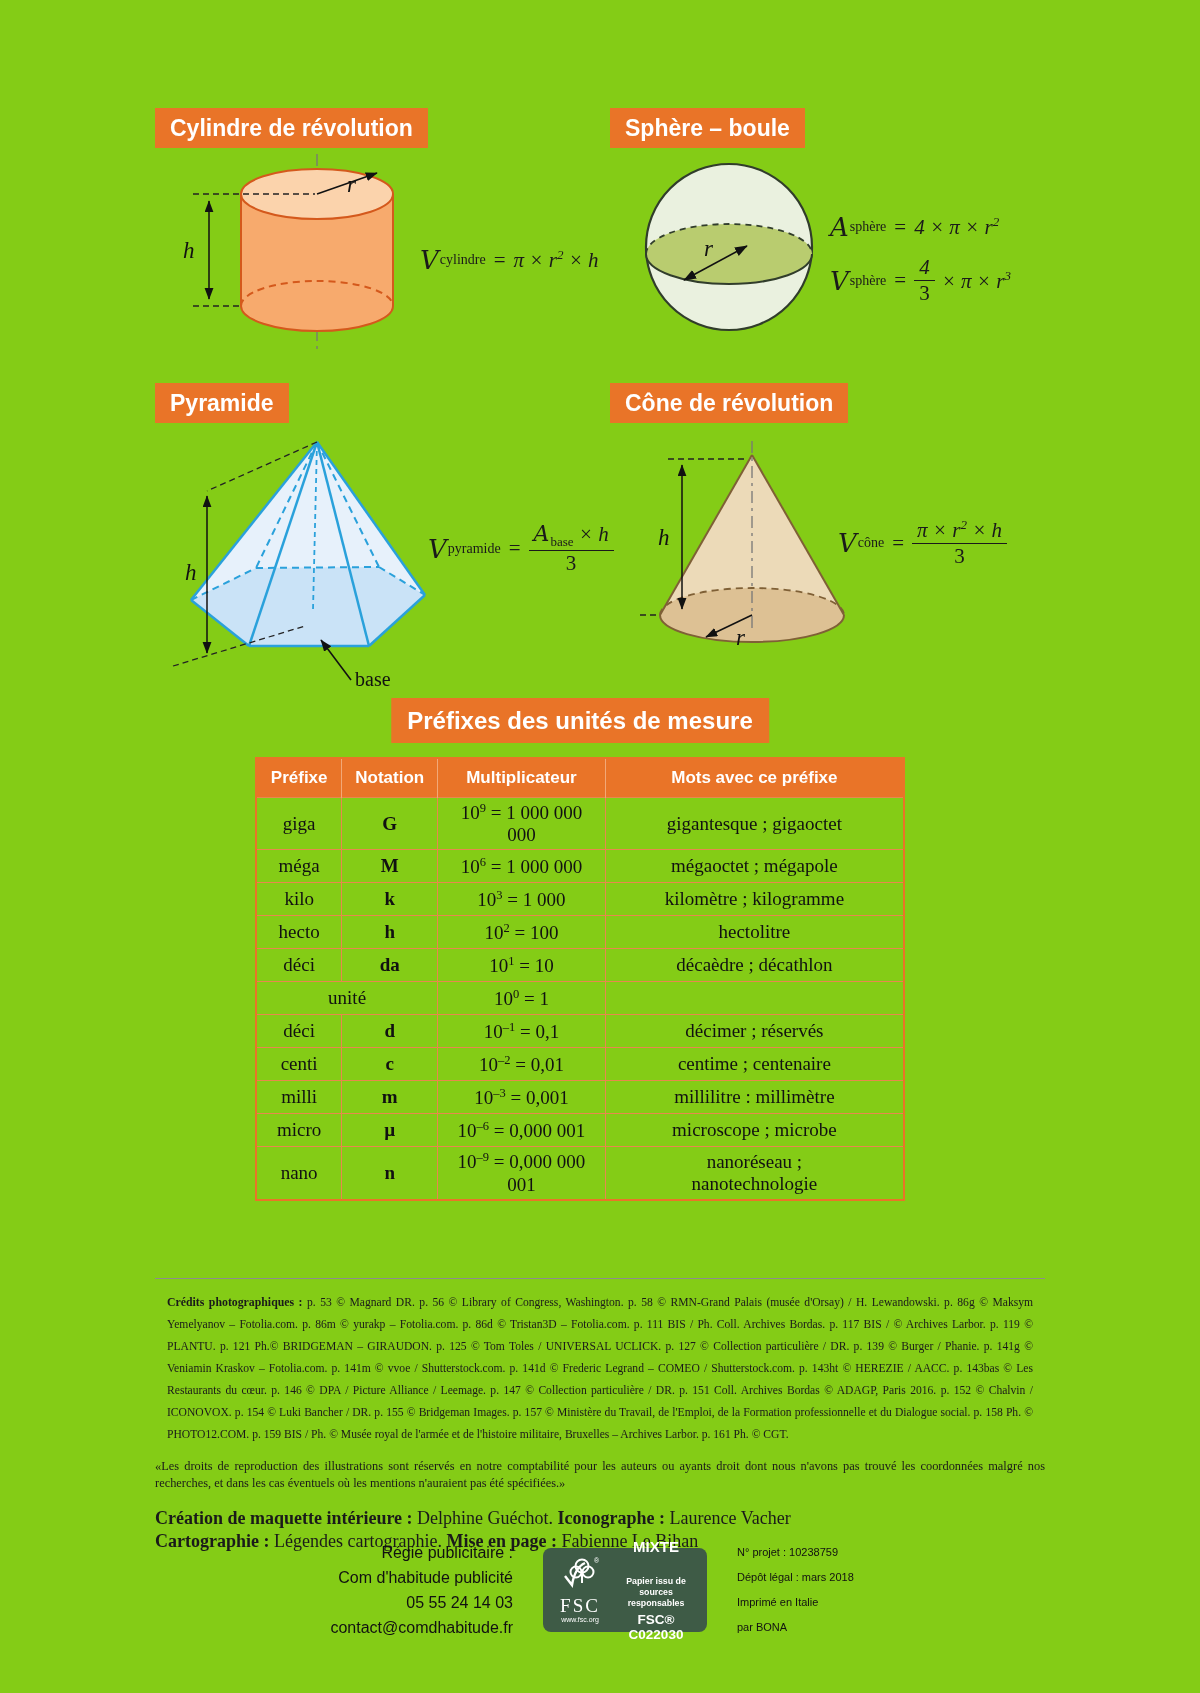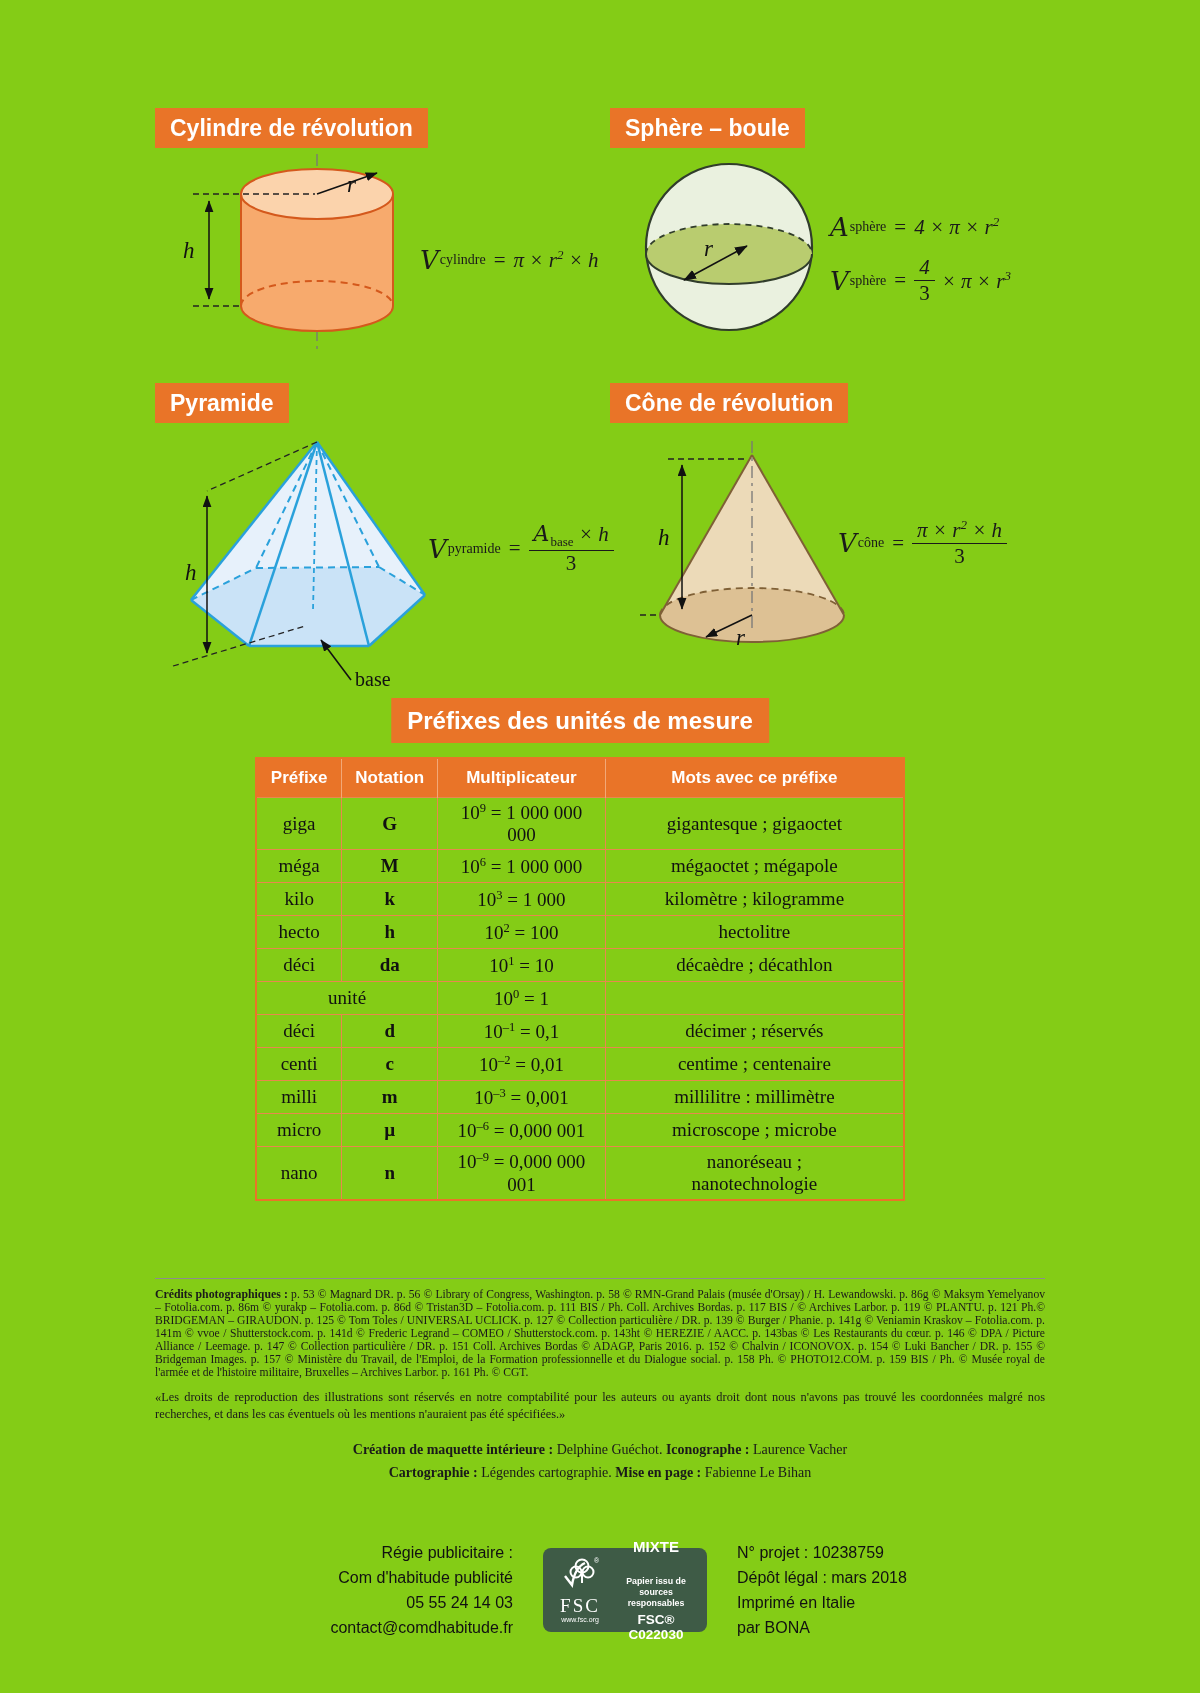--- a/index.html
+++ b/index.html
@@ -44,40 +44,40 @@
   .prefix-table th:last-child{border-right:none;}
   .prefix-table td{border:1px solid #E8874E;text-align:center;padding:3px 6px;height:26px;}
   .c-notation{font-weight:bold;}
   .c-mult sup{font-size:12.5px;}
   .c-mots{white-space:pre-line;}
 
   
   .backmatter{position:absolute;left:155px;top:1278px;width:890px;
               font-family:"Liberation Serif",serif;color:#1a1a1a;}
   .rule{border:none;border-top:1.2px solid #8d8d8d;margin:0 0 9px 0;}
-  .credits{margin:0;font-size:11.6px;line-height:13px;text-align:justify;}
+  .credits{margin:12px;font-size:11.6px;line-height:22px;text-align:justify;}
   .credits strong{font-size:11.8px;}
   .rights{margin:10px 0 0 0;font-size:12.4px;line-height:16.5px;text-align:justify;}
-  .colophon{margin:16px 0 0 0;text-align:center;font-size:14px;line-height:23px;}
+  .colophon{margin:16px 0 0 0;font-size:18px;line-height:23px;}
 
   
   .footer{position:absolute;left:155px;top:1540px;width:890px;display:flex;
           align-items:center;}
   .regie{width:358px;text-align:right;font-size:16px;line-height:25px;}
   .fsc-badge{width:164px;height:84px;background:#3E5B46;border-radius:8px;margin:0 30px;
              display:flex;align-items:center;color:#fff;}
   .fsc-left{width:62px;text-align:center;padding-left:6px;}
   .fsc-brand{font-family:"Liberation Serif",serif;font-size:19px;letter-spacing:2px;
              line-height:1;margin-top:1px;}
   .fsc-url{font-size:7px;line-height:1.4;}
   .fsc-right{flex:1;text-align:center;padding-right:6px;}
   .fsc-mixte{font-weight:bold;font-size:15px;line-height:1.2;}
   .fsc-desc{font-weight:bold;font-size:8.8px;line-height:1.25;margin-top:20px;}
   .fsc-code{font-weight:bold;font-size:13.5px;margin-top:4px;}
-  .project{flex:1;text-align:left;font-size:16px;line-height:25px;}
+  .project{flex:1;text-align:left;font-size:11px;line-height:25px;}
 </style>
 </head>
 <body>
 
 <div class="page">
 
   <div class="banner" style="left:155px;top:108px;">Cylindre de révolution</div>
 
   <svg class="diagram" style="left:165px;top:148px;" width="265" height="210" viewBox="0 0 265 210">
     <defs>

